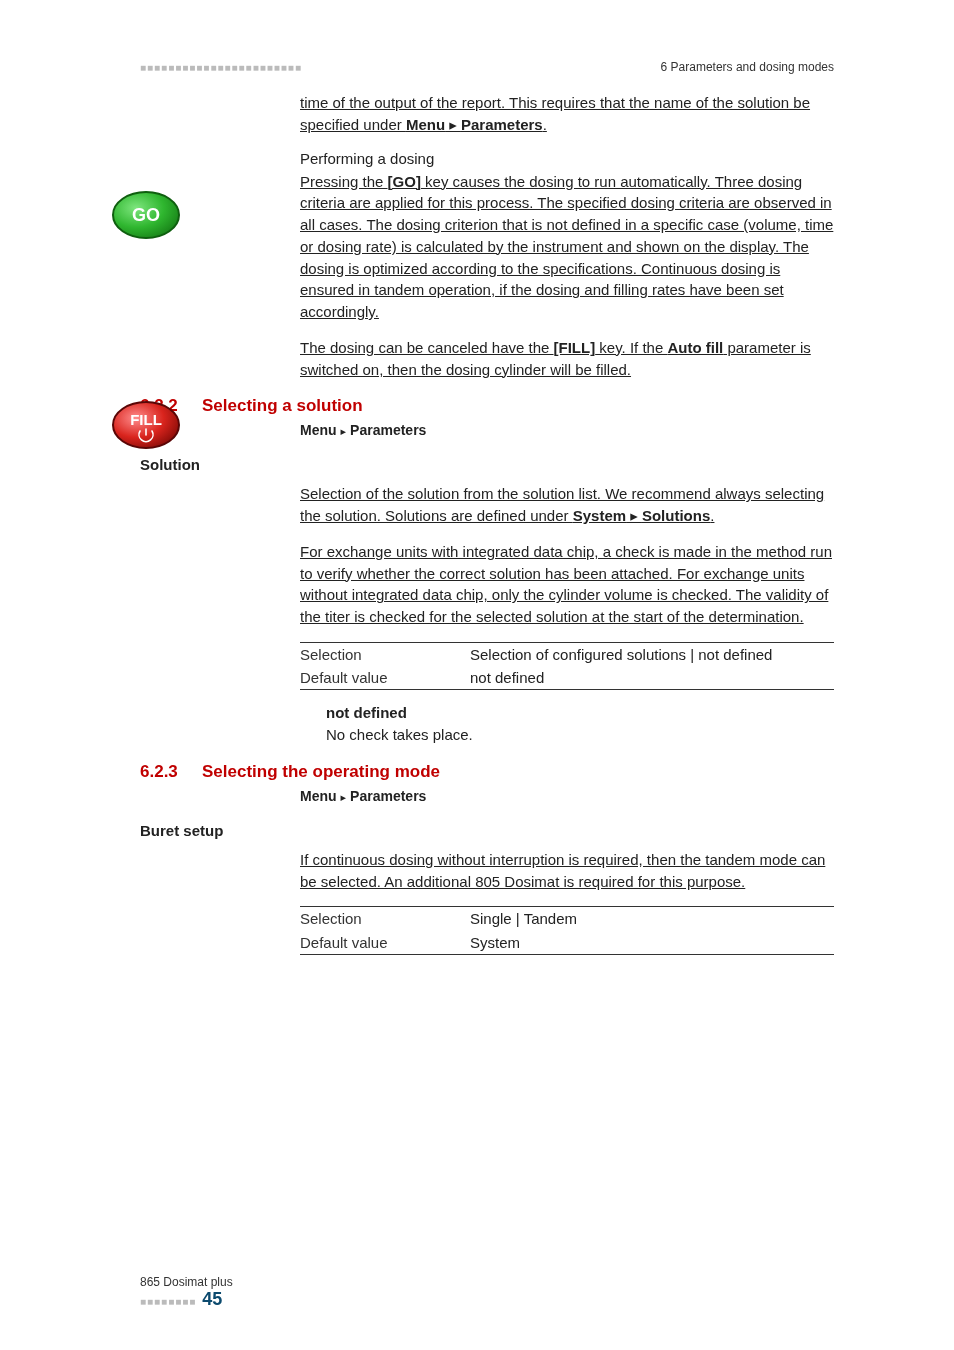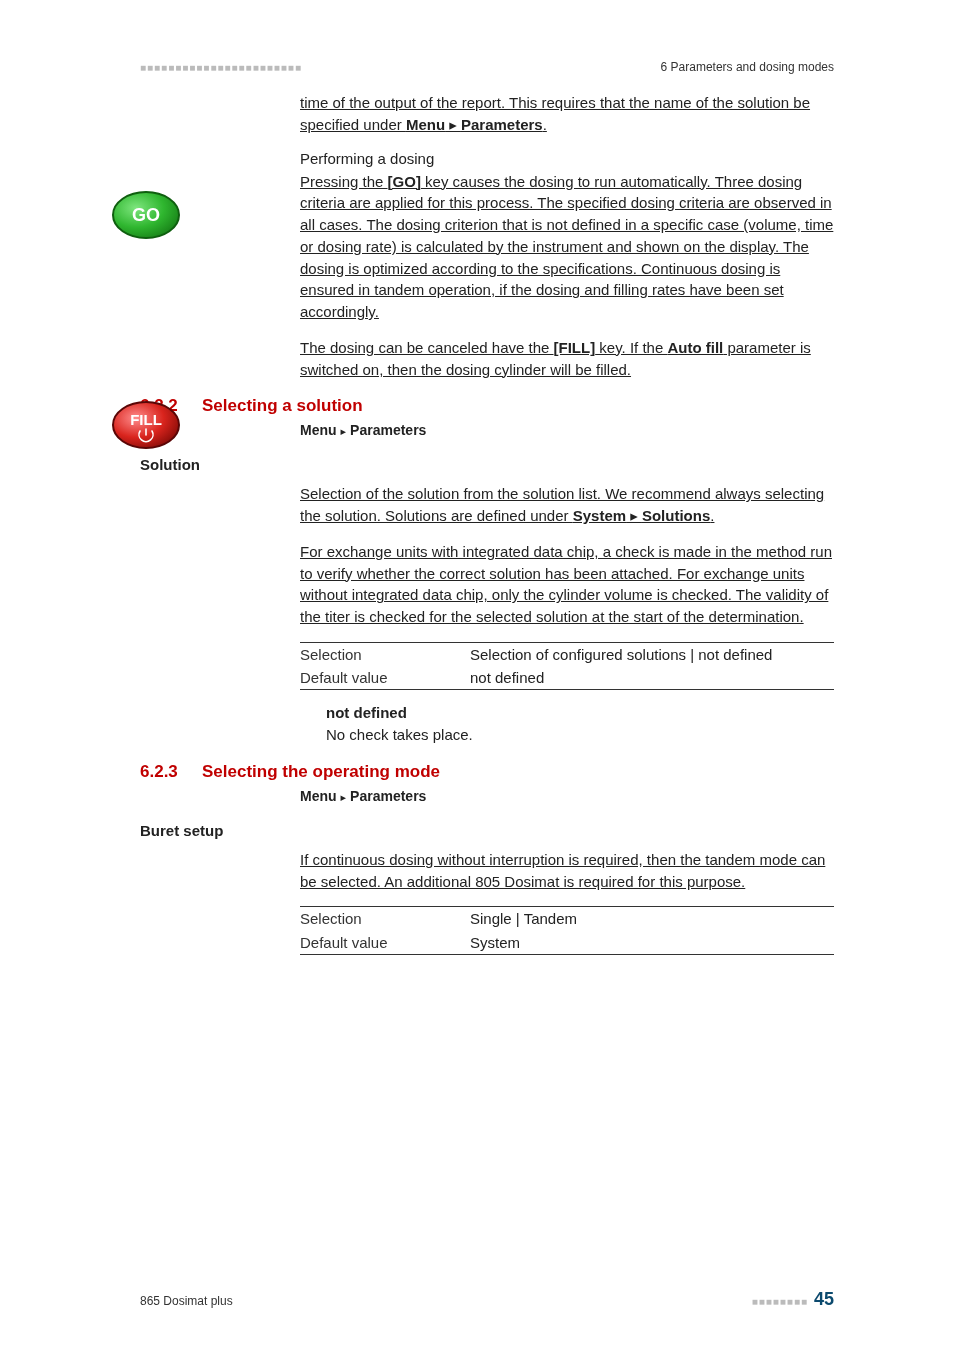--- a/index.html
+++ b/index.html
@@ -109,20 +109,21 @@
   .footer {
     position: absolute;
     left: 140px;
     right: 120px;
     bottom: 40px;
     display: flex;
     justify-content: space-between;
     align-items: baseline;
     font-size: 12px;
     color: #333;
+    flex-direction: column;
   }
   .footer .dots {
     color: #bbb;
     letter-spacing: 1px;
     font-size: 10px;
     margin-right: 6px;
   }
   .footer .pnum {
     font-weight: 700;
     font-size: 18px;

